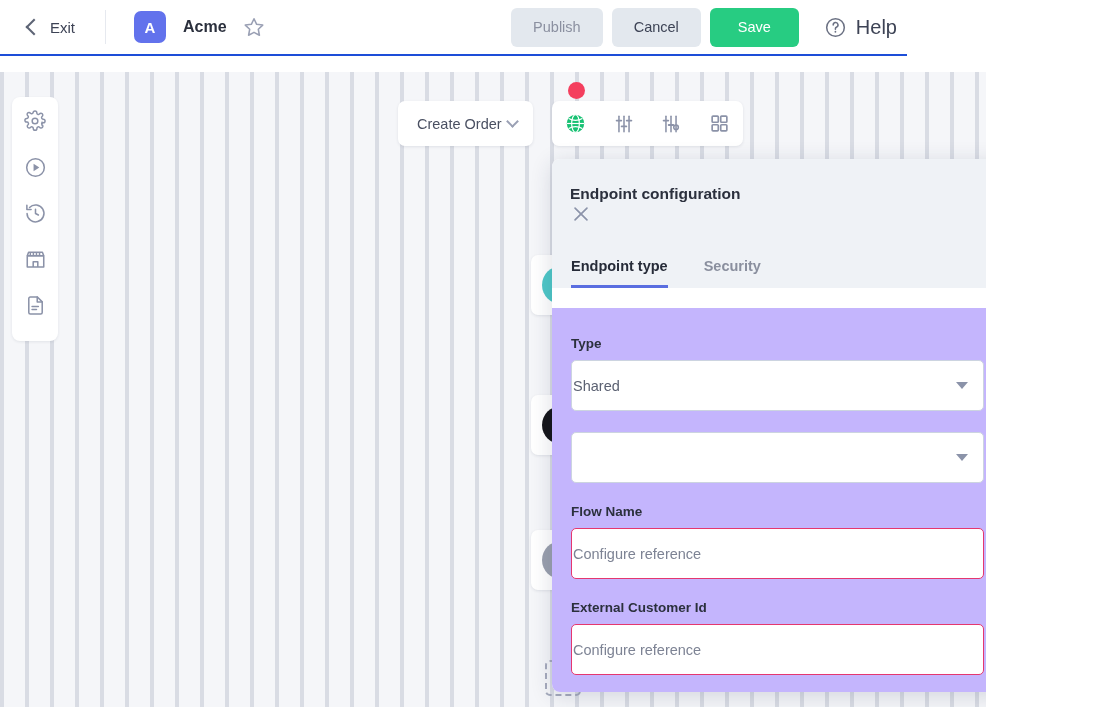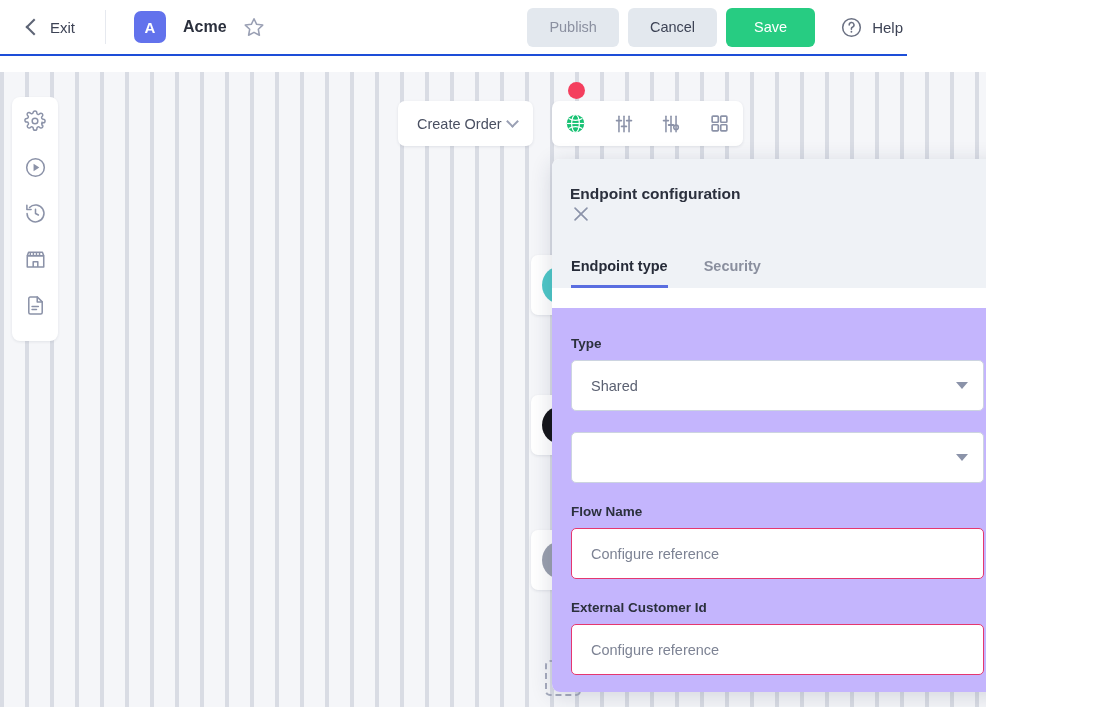--- a/index.html
+++ b/index.html
@@ -42,35 +42,35 @@
     display: flex; align-items: center; justify-content: center;
   }
   .app-title {
     font-size: 16px; font-weight: 700; color: #2b303d;
     margin-left: 17px;
   }
   .star-icon { margin-left: 16px; cursor: pointer; display:flex; }
 
   .topbar-right {
     margin-left: auto; display: flex; align-items: center;
-    margin-right: 4px; gap: 9px;
+    margin-right: 10px; gap: 9px;
   }
   .btn {
     height: 39px; border-radius: 6px; border: none;
     font-size: 14.5px; font-family: "Liberation Sans", sans-serif;
     cursor: pointer; padding: 0 22px;
   }
   .btn-publish { background: #e3e8ee; color: #8b90a0; }
   .btn-cancel  { background: #e3e8ee; color: #3d4355; }
   .btn-save    { background: #27cc82; color: #ffffff; padding: 0 28px; }
   .help-wrap {
     display: flex; align-items: center; gap: 9px;
     margin-left: 16px; cursor: pointer;
   }
-  .help-label { font-size: 15px; color: #3d4355; }
+  .help-label { font-size: 20px; color: #3d4355; }
 
   
   .canvas {
     position: absolute; top: 72px; left: 0;
     width: 986px; height: 651px;
     background-color: #f5f6f9;
     background-image: linear-gradient(to right, #d9dce4 4px, transparent 4px);
     background-size: 25px 20px;
     background-position: 0px 8px;
     overflow: hidden;
@@ -179,21 +179,21 @@
   }
   .field { margin-bottom: 21px; }
   .field-label {
     font-size: 13.5px; font-weight: 700; color: #2b303d;
     margin-bottom: 9px; display: block;
   }
   .ctrl {
     width: 100%; height: 51px; border-radius: 5px;
     border: 1px solid #ccd4e0; background: #fff;
     display: flex; align-items: center;
-    padding: 0 15px 0 19px; cursor: pointer;
+    padding: 0 15px 0 1px; cursor: pointer;
     font-size: 14.5px; color: #5b6172;
   }
   .ctrl.error { border-color: #e5376f; }
   .ctrl .ph { color: #7d8394; }
   .ctrl .sp { margin-left: auto; }
   .caret {
     width: 0; height: 0;
     border-left: 6px solid transparent;
     border-right: 6px solid transparent;
     border-top: 7px solid #8b93a9;

